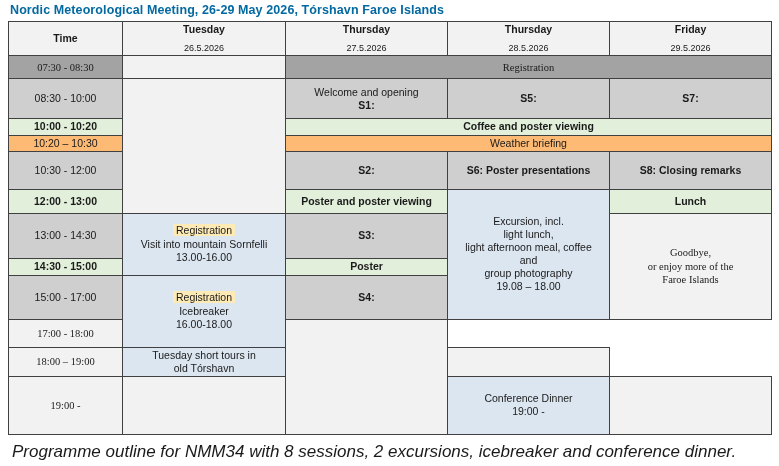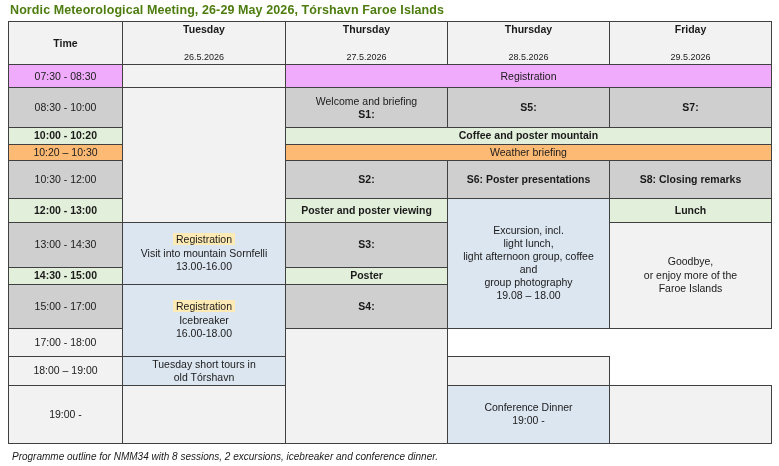--- a/index.html
+++ b/index.html
@@ -17,21 +17,21 @@
   .page {
     position: relative;
     width: 779px;
     height: 466px;
     box-sizing: border-box;
     padding: 0 8px;
   }
   .doc-title {
     font-size: 12.5px;
     font-weight: bold;
-    color: #4d7c0f;
+    color: #0369a1;
     padding: 3px 0 4px 2px;
     letter-spacing: 0.1px;
     white-space: nowrap;
   }
   table.schedule {
     border-collapse: collapse;
     width: 763px;
     table-layout: fixed;
   }
   table.schedule td, table.schedule th {
@@ -43,39 +43,39 @@
     line-height: 1.25;
     overflow: hidden;
   }
   th.hdr {
     background: #f2f2f2;
     font-weight: bold;
     height: 30px;
     padding: 2px;
   }
   th.hdr .dayname { font-weight: bold; font-size: 10.5px; display:block; }
-  th.hdr .daydate { font-weight: normal; font-size: 9px; display:block; margin-top: 16px; }
+  th.hdr .daydate { font-weight: normal; font-size: 9px; display:block; margin-top: 7px; }
 
   
   .c-grey   { background: #cfcfcf; }
-  .c-cream  { background: #f0abfc; }
+  .c-cream  { background: #a3a3a3; font-family: Liberation Serif, serif; }
   .c-lgreen { background: #e2efda; font-weight: bold; }
   .c-green  { background: #fdba74; }
   .c-blue   { background: #dce6f1; }
-  .c-white  { background: #f2f2f2; }
+  .c-white  { background: #f2f2f2; font-family: Liberation Serif, serif; }
 
   .bold { font-weight: bold; }
   .hl {
     background: #fdeab4;
     padding: 0 3px;
   }
   .cellpad { padding: 3px 3px; }
 
   .caption {
-    font-size: 10px;
+    font-size: 17px;
     font-style: italic;
     color: #1a1a1a;
     padding: 7px 0 0 4px;
     white-space: nowrap;
   }
 </style>
 </head>
 <body>
 
 <div class="page">
@@ -118,30 +118,30 @@
       <tr style="height:23px">
         <td class="c-cream">07:30 - 08:30</td>
         <td class="c-white"></td>
         <td class="c-cream" colspan="3">Registration</td>
       </tr>
 
       <tr style="height:40px">
         <td class="c-grey">08:30 - 10:00</td>
         <td class="c-white" rowspan="5"></td>
         <td class="c-grey">
-          <div>Welcome and briefing</div>
+          <div>Welcome and opening</div>
           <div class="bold">S1:</div>
         </td>
         <td class="c-grey bold">S5:</td>
         <td class="c-grey bold">S7:</td>
       </tr>
 
       <tr style="height:15px">
         <td class="c-lgreen">10:00 - 10:20</td>
-        <td class="c-lgreen" colspan="3">Coffee and poster mountain</td>
+        <td class="c-lgreen" colspan="3">Coffee and poster viewing</td>
       </tr>
 
       <tr style="height:15px">
         <td class="c-green">10:20 – 10:30</td>
         <td class="c-green" colspan="3">Weather briefing</td>
       </tr>
 
       <tr style="height:38px">
         <td class="c-grey">10:30 - 12:00</td>
         <td class="c-grey bold">S2:</td>
@@ -149,21 +149,21 @@
         <td class="c-grey bold">S8: Closing remarks</td>
       </tr>
 
       <tr style="height:24px">
         <td class="c-lgreen">12:00 - 13:00</td>
         <td class="c-lgreen">Poster and poster viewing</td>
         <td class="c-blue" rowspan="4">
           <div class="cellpad">
             <div>Excursion, incl.</div>
             <div>light lunch,</div>
-            <div>light afternoon group, coffee</div>
+            <div>light afternoon meal, coffee</div>
             <div>and</div>
             <div>group photography</div>
             <div>19.08 – 18.00</div>
           </div>
         </td>
         <td class="c-lgreen">Lunch</td>
       </tr>
 
       <tr style="height:45px">
         <td class="c-grey">13:00 - 14:30</td>

